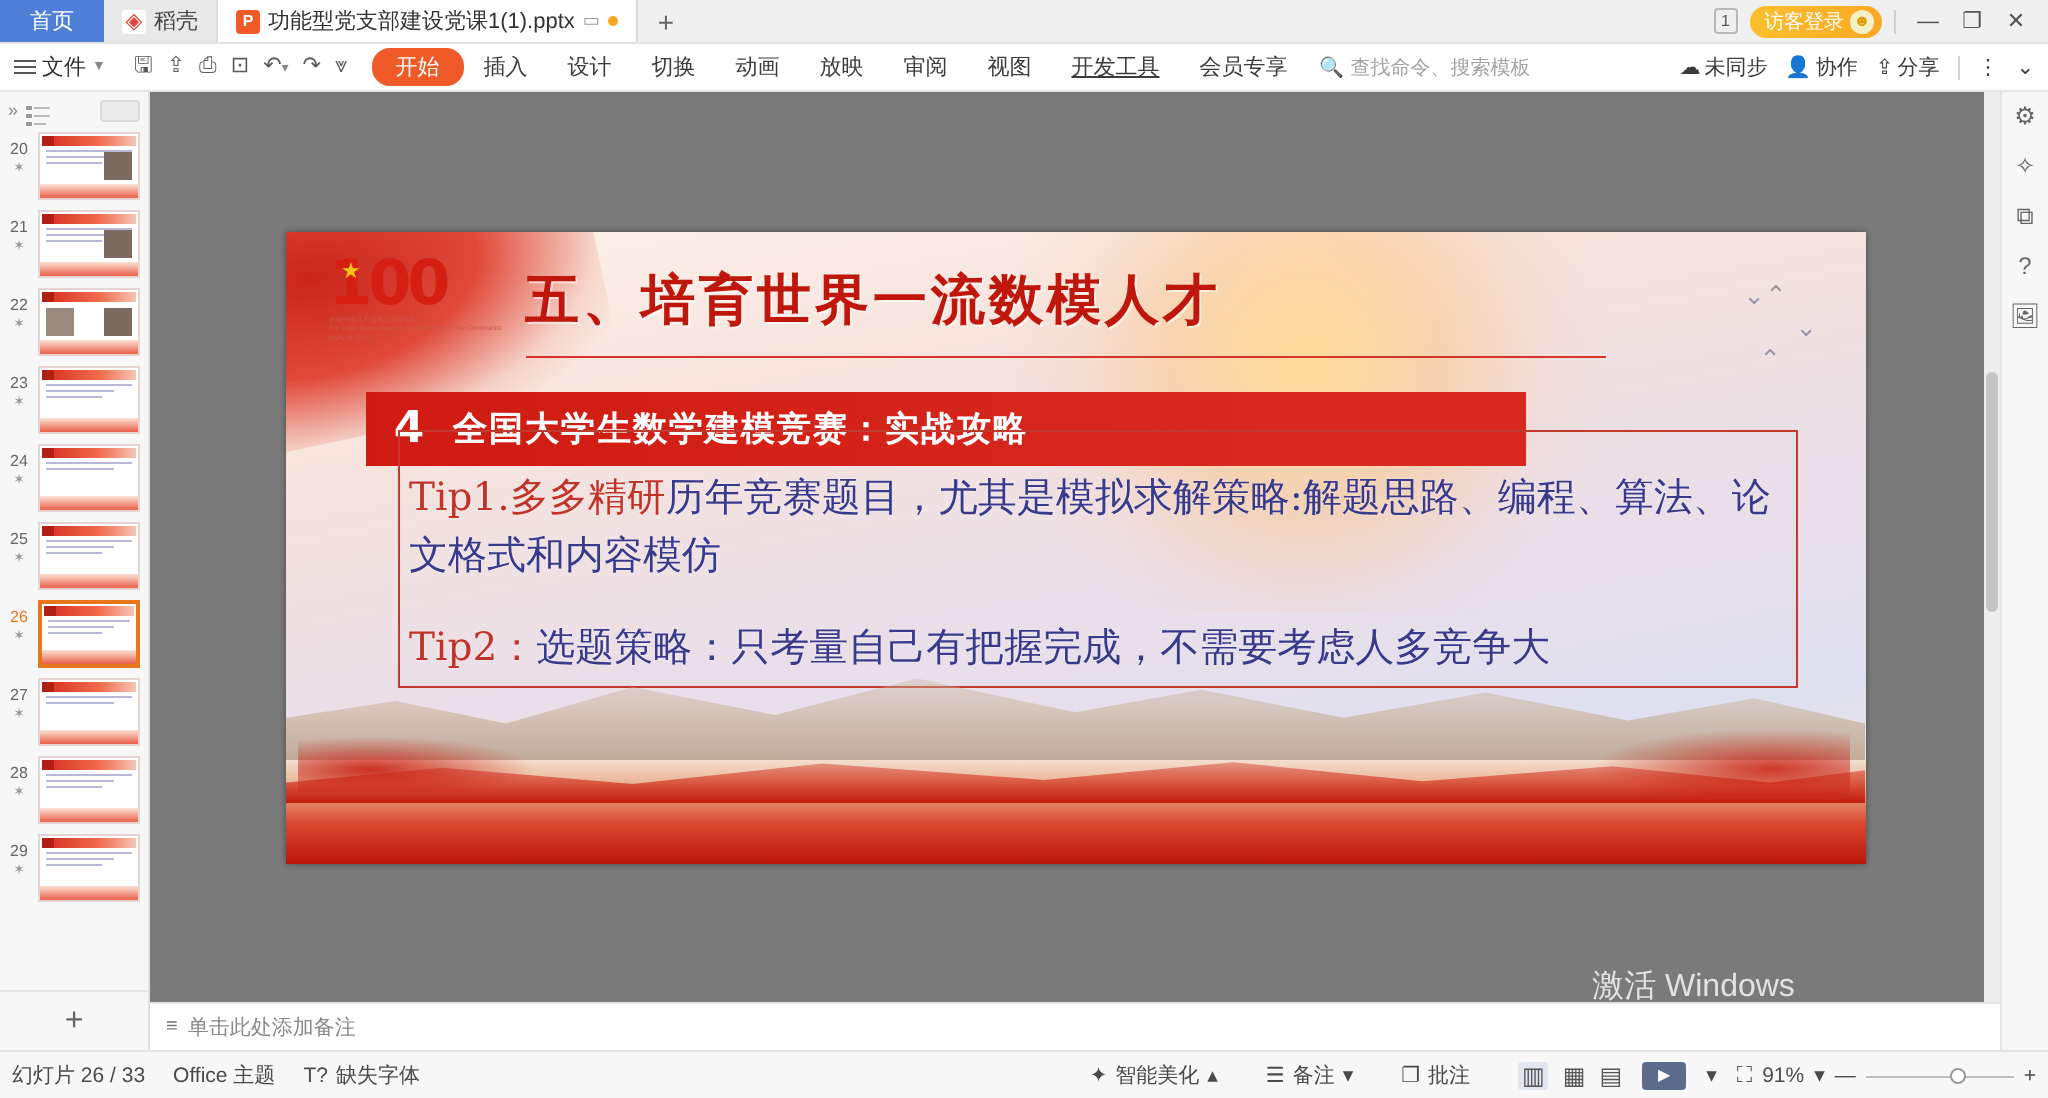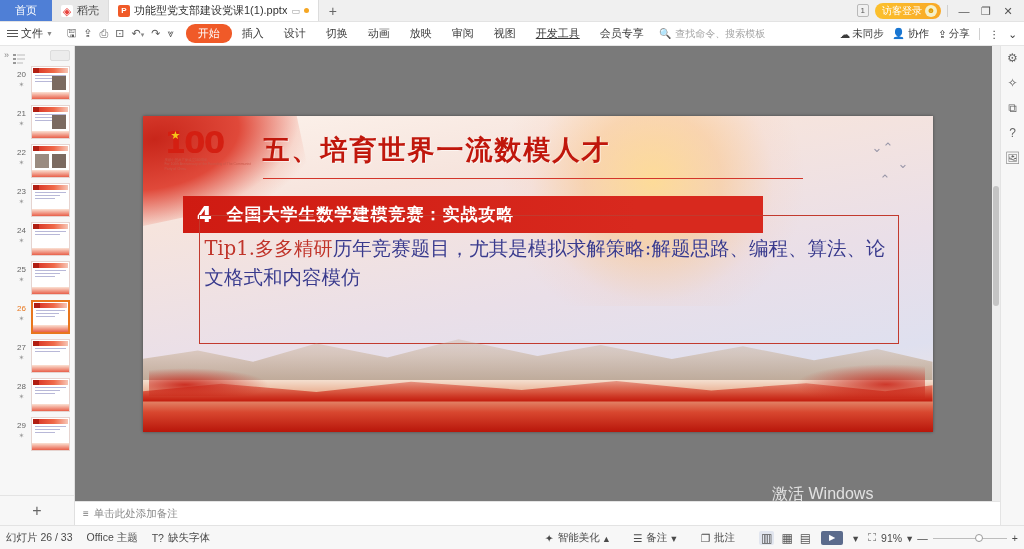--- a/index.html
+++ b/index.html
@@ -85,21 +85,21 @@
     background: #f7f7f7; border-right: 1px solid #e0e0e0; overflow: hidden;
   }
   .thumbs-head { height: 18px; display: flex; align-items: center; gap: 4px; padding: 0 4px; }
   .thumbs-head .chev { font-size: 9px; color: #888; }
   .thumbs-head .ico-mini { width: 13px; height: 10px; }
   .thumbs-head .panelbtn {
     margin-left: auto; width: 20px; height: 11px; background: #ececec;
     border: 1px solid #dcdcdc; border-radius: 2px;
   }
   .thumb-list { position: absolute; top: 18px; bottom: 30px; left: 0; right: 0; overflow: hidden; }
-  .thumb-row { display: flex; align-items: flex-start; gap: 2px; padding: 2px 4px 2px 14px; height: 39px; }
+  .thumb-row { display: flex; align-items: flex-start; gap: 2px; padding: 2px 4px 2px 2px; height: 39px; }
   .thumb-meta { width: 15px; text-align: center; padding-top: 4px; }
   .thumb-num { font-size: 8px; color: #666; display: block; line-height: 10px; }
   .thumb-row.sel .thumb-num { color: #e8761d; }
   .thumb-star { font-size: 7px; color: #999; display: block; line-height: 9px; }
   .thumb-img {
     flex: 1; height: 34px; background: #fff; border: 1px solid #e6d4d0;
     position: relative; overflow: hidden;
   }
   .thumb-row.sel .thumb-img { border: 2px solid #e8761d; }
   .tmini-bar { position: absolute; top: 1px; left: 1px; right: 1px; height: 5px;
@@ -219,21 +219,21 @@
   .notes {
     position: absolute; left: 75px; right: 24px; bottom: 24px; height: 24px;
     background: #fff; border-top: 1px solid #e4e4e4;
     display: flex; align-items: center; gap: 5px; padding-left: 8px;
     font-size: 10.5px; color: #8a8a8a;
   }
   .notes .nico { font-size: 10px; color: #777; }
 
   
   .watermark {
-    position: absolute; right: 128px; bottom: 32px; text-align: left;
+    position: absolute; right: 104px; bottom: 32px; text-align: left;
     color: rgba(255,255,255,.78); pointer-events: none;
   }
   .watermark .w1 { font-size: 16px; line-height: 20px; }
   .watermark .w2 { font-size: 9.5px; line-height: 13px; color: rgba(255,255,255,.7); }
 
   
   .status {
     position: absolute; left: 0; right: 0; bottom: 0; height: 24px; background: #f7f7f7;
     border-top: 1px solid #e3e3e3; display: flex; align-items: center;
     font-size: 10.5px; color: #4a4a4a; padding: 0 6px;
@@ -561,20 +561,23 @@
         <span class="sl-bar-num">4</span>
         <span class="sl-bar-txt">全国大学生数学建模竞赛：实战攻略</span>
       </div>
 
       <div class="sl-frame"></div>
 
       <div class="sl-body">
         <div class="tipline">
           <span class="lbl">Tip1.</span><span class="hl">多多精研</span><span>历年竞赛题目，尤其是模拟求解策略:解题思路、编程、算法、论文格式和内容模仿</span>
         </div>
+        <div class="tipline">
+          <span class="lbl">Tip2：</span><span>选题策略：只考量自己有把握完成，不需要考虑人多竞争大</span>
+        </div>
       </div>
 
       <div class="sl-mountains"></div>
       <div class="sl-foot"></div>
       <div class="sl-foot-wave"></div>
       <div class="sl-ribbon-l"></div>
       <div class="sl-ribbon-r"></div>
     </div>
   </div>
 

